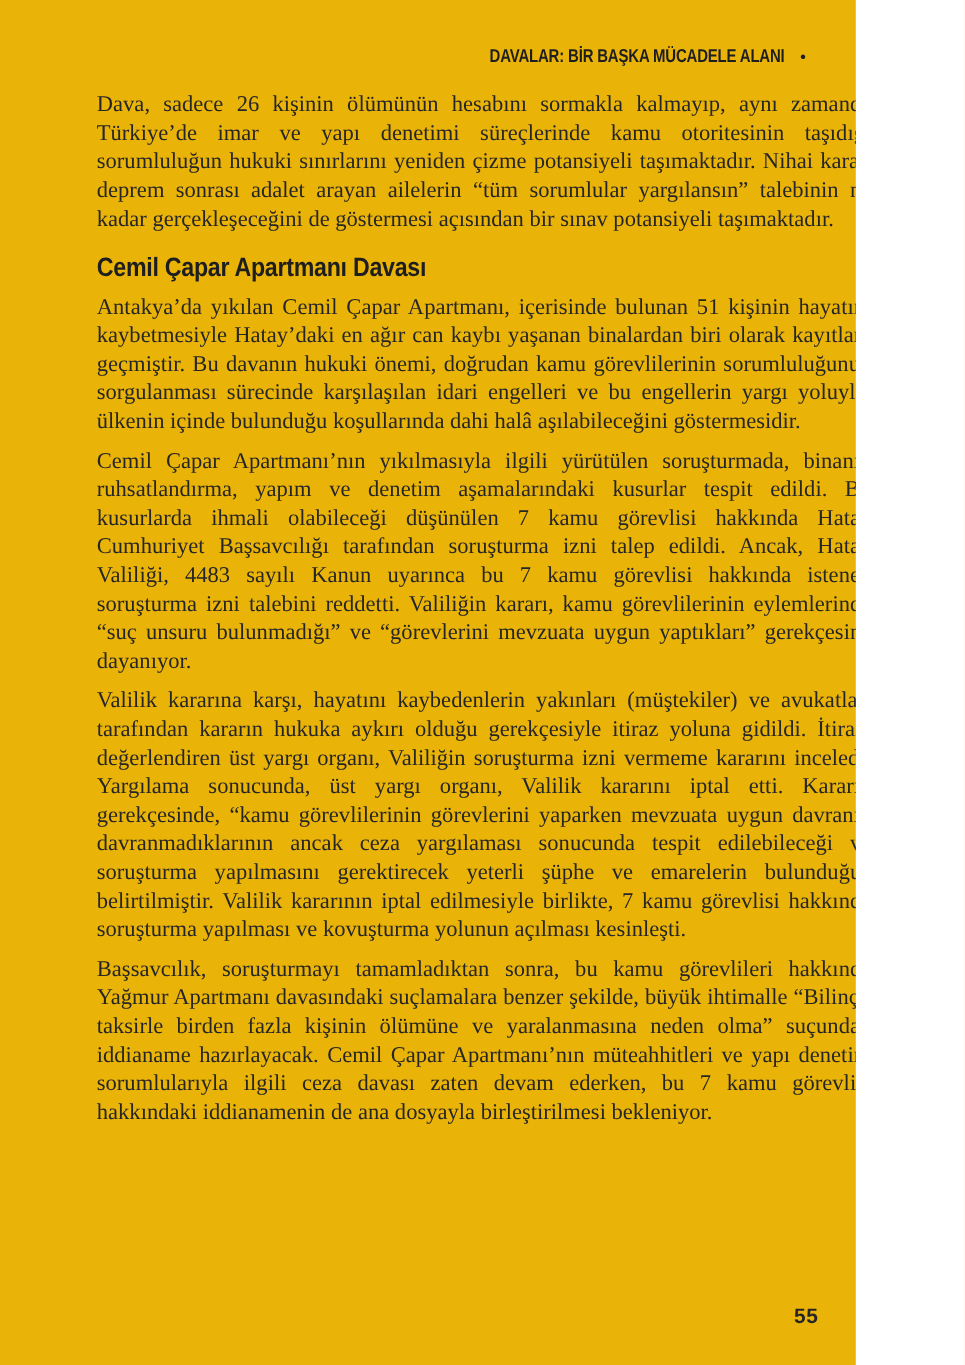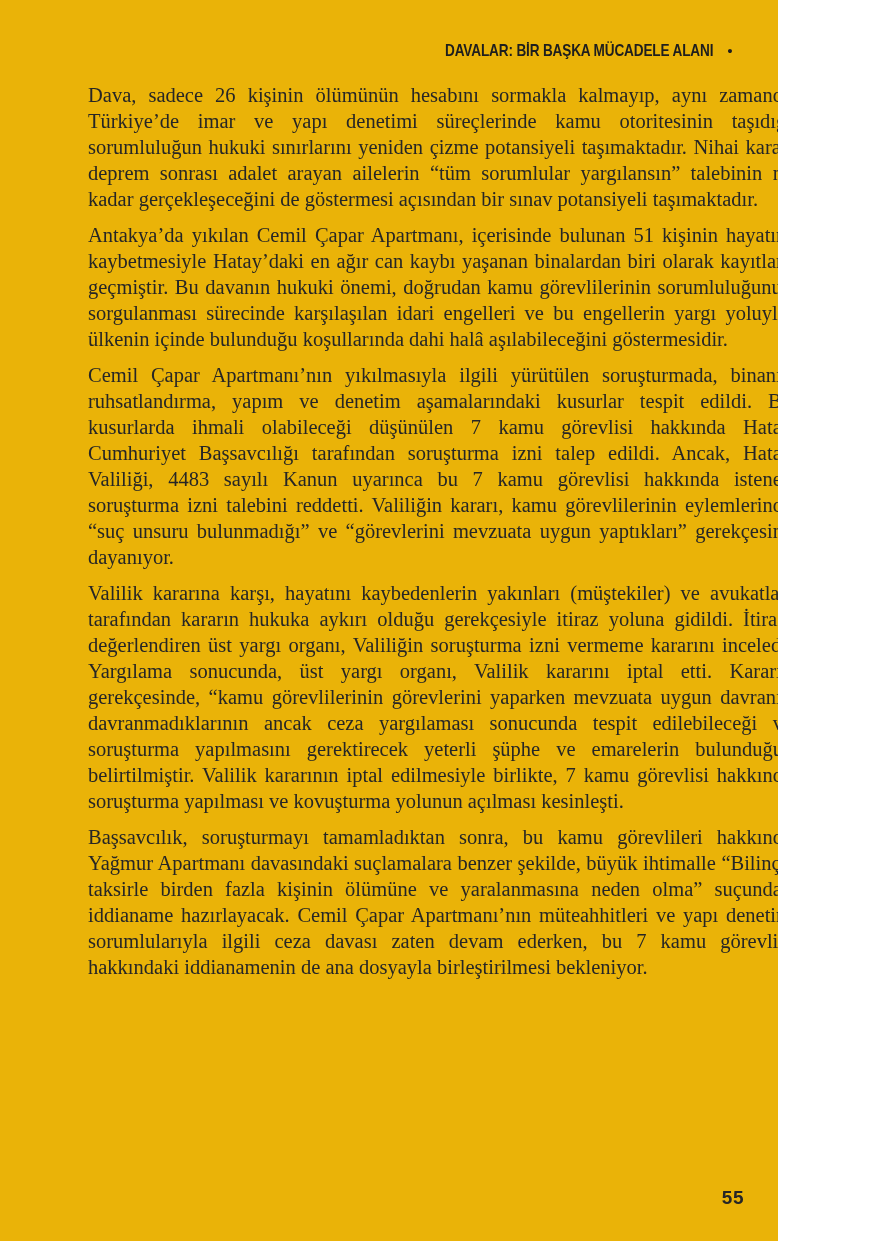--- a/index.html
+++ b/index.html
@@ -87,20 +87,21 @@
 <div class="page">
 
   <div class="running-header">
     <span class="running-title">DAVALAR: BİR BAŞKA MÜCADELE ALANI</span>
     <span class="running-bullet">•</span>
   </div>
 
   <div class="body-text">
     <p>Dava, sadece 26 kişinin ölümünün hesabını sormakla kalmayıp, aynı zamanda Türkiye’de imar ve yapı denetimi süreçlerinde kamu otoritesinin taşıdığı sorumluluğun hukuki sınırlarını yeniden çizme potansiyeli taşımaktadır. Nihai karar, deprem sonrası adalet arayan ailelerin “tüm sorumlular yargılansın” talebinin ne kadar gerçekleşeceğini de göstermesi açısından bir sınav potansiyeli taşımaktadır.</p>
 
+    <h2 class="section-heading"><span class="condense">Cemil Çapar Apartmanı Davası</span></h2>
 
     <p>Antakya’da yıkılan Cemil Çapar Apartmanı, içerisinde bulunan 51 kişinin hayatını kaybetmesiyle Hatay’daki en ağır can kaybı yaşanan binalardan biri olarak kayıtlara geçmiştir. Bu davanın hukuki önemi, doğrudan kamu görevlilerinin sorumluluğunun sorgulanması sürecinde karşılaşılan idari engelleri ve bu engellerin yargı yoluyla, ülkenin içinde bulunduğu koşullarında dahi halâ aşılabileceğini göstermesidir.</p>
     <p>Cemil Çapar Apartmanı’nın yıkılmasıyla ilgili yürütülen soruşturmada, binanın ruhsatlandırma, yapım ve denetim aşamalarındaki kusurlar tespit edildi. Bu kusurlarda ihmali olabileceği düşünülen 7 kamu görevlisi hakkında Hatay Cumhuriyet Başsavcılığı tarafından soruşturma izni talep edildi. Ancak, Hatay Valiliği, 4483 sayılı Kanun uyarınca bu 7 kamu görevlisi hakkında istenen soruşturma izni talebini reddetti. Valiliğin kararı, kamu görevlilerinin eylemlerinde “suç unsuru bulunmadığı” ve “görevlerini mevzuata uygun yaptıkları” gerekçesine dayanıyor.</p>
     <p>Valilik kararına karşı, hayatını kaybedenlerin yakınları (müştekiler) ve avukatları tarafından kararın hukuka aykırı olduğu gerekçesiyle itiraz yoluna gidildi. İtirazı değerlendiren üst yargı organı, Valiliğin soruşturma izni vermeme kararını inceledi. Yargılama sonucunda, üst yargı organı, Valilik kararını iptal etti. Kararın gerekçesinde, “kamu görevlilerinin görevlerini yaparken mevzuata uygun davranıp davranmadıklarının ancak ceza yargılaması sonucunda tespit edilebileceği ve soruşturma yapılmasını gerektirecek yeterli şüphe ve emarelerin bulunduğu” belirtilmiştir. Valilik kararının iptal edilmesiyle birlikte, 7 kamu görevlisi hakkında soruşturma yapılması ve kovuşturma yolunun açılması kesinleşti.</p>
     <p>Başsavcılık, soruşturmayı tamamladıktan sonra, bu kamu görevlileri hakkında Yağmur Apartmanı davasındaki suçlamalara benzer şekilde, büyük ihtimalle “Bilinçli taksirle birden fazla kişinin ölümüne ve yaralanmasına neden olma” suçundan iddianame hazırlayacak. Cemil Çapar Apartmanı’nın müteahhitleri ve yapı denetim sorumlularıyla ilgili ceza davası zaten devam ederken, bu 7 kamu görevlisi hakkındaki iddianamenin de ana dosyayla birleştirilmesi bekleniyor.</p>
   </div>
 
   <div class="page-number">55</div>
 
 </div>

